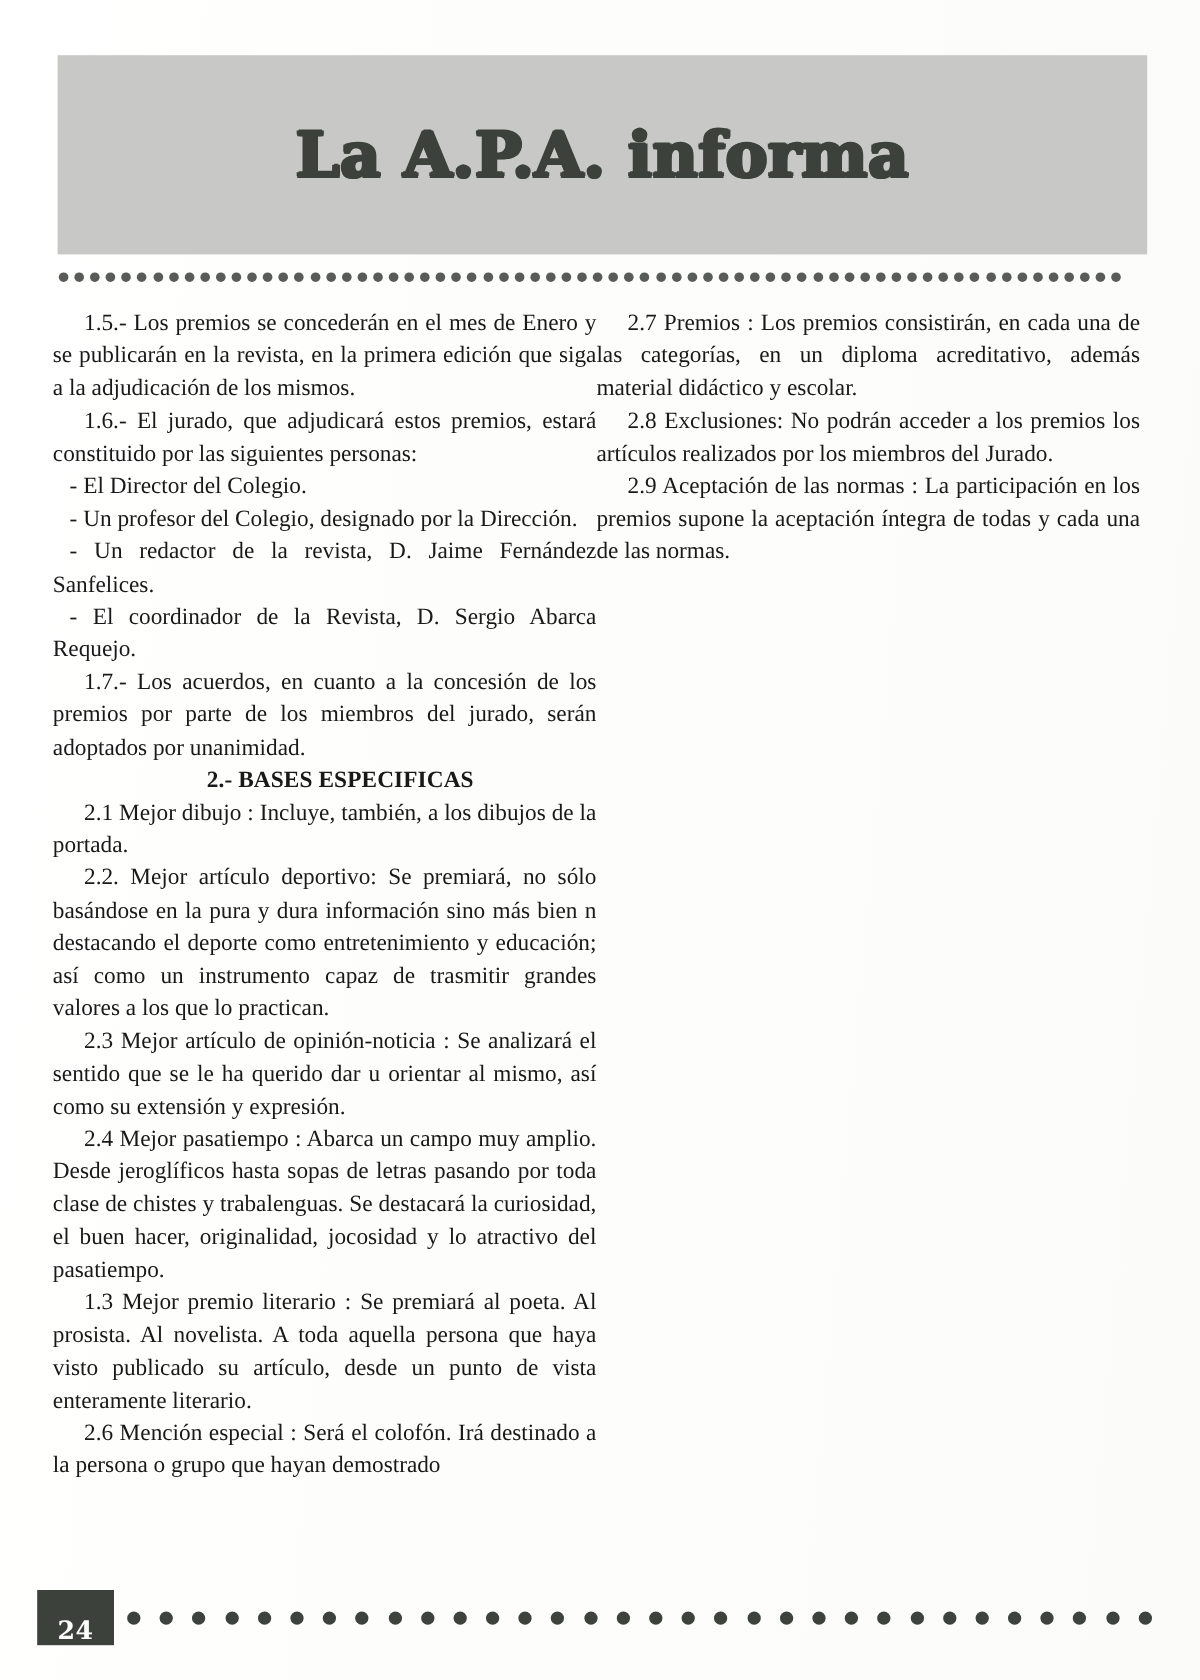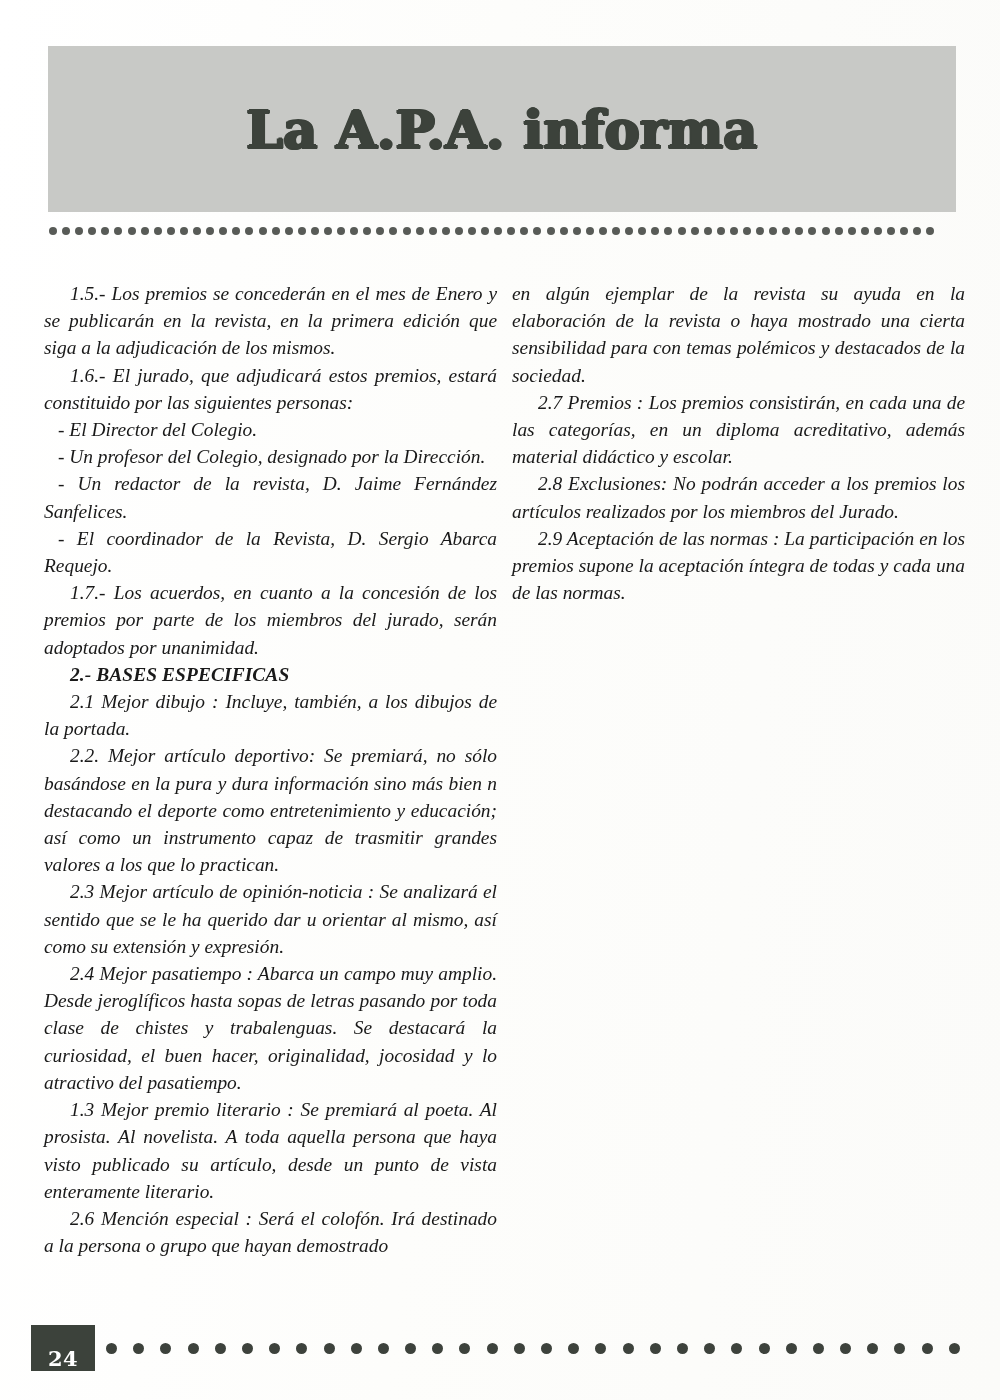--- a/index.html
+++ b/index.html
@@ -83,25 +83,23 @@
     height: 8px;
     border-radius: 50%;
     background: #585b57;
     flex: 0 0 auto;
   }
 
   
   .columns {
     position: absolute;
     left: 44px;
-    top: 280px;
+    top: 256px;
     width: 916px;
     display: flex;
-    gap: 15px;
-    font-style: italic;
   }
   .col {
     width: 453px;
     flex: 0 0 auto;
   }
   .col p {
     margin: 0;
     font-size: 19.4px;
     line-height: 27.2px;
     text-align: justify;
@@ -109,21 +107,21 @@
     color: #191919;
     -webkit-font-smoothing: antialiased;
   }
   
   .col p.dash {
     text-indent: 14px;
   }
   .col p.heading {
     font-weight: 700;
     text-indent: 26px;
-    text-align: left;
+    text-align: center;
     letter-spacing: 0.1px;
   }
   .col p.flush {
     text-indent: 0;
   }
 
   
   .page-number-box {
     position: absolute;
     left: 31px;
@@ -253,21 +251,20 @@
         <p>1.7.- Los acuerdos, en cuanto a la concesión de los premios por parte de los miembros del jurado, serán adoptados por unanimidad.</p>
         <p class="heading">2.- BASES ESPECIFICAS</p>
         <p>2.1 Mejor dibujo :  Incluye, también, a los dibujos de la portada.</p>
         <p>2.2. Mejor artículo deportivo:  Se premiará, no sólo basándose en la pura y dura información sino más bien n destacando el deporte como entretenimiento y educación; así como un instrumento capaz  de trasmitir grandes valores a los que lo practican.</p>
         <p>2.3 Mejor artículo de opinión-noticia : Se analizará el sentido que se le ha querido dar  u orientar al mismo, así como su extensión y expresión.</p>
         <p>2.4 Mejor pasatiempo :  Abarca un campo muy amplio. Desde jeroglíficos hasta  sopas de  letras pasando por toda clase de chistes y trabalenguas. Se destacará la curiosidad, el buen hacer, originalidad, jocosidad y lo atractivo del pasatiempo.</p>
         <p>1.3 Mejor premio literario :  Se premiará al poeta. Al prosista. Al novelista. A toda aquella persona que haya visto publicado su artículo, desde un punto de vista enteramente literario.</p>
         <p>2.6 Mención especial :  Será el colofón. Irá destinado a la persona o grupo que hayan demostrado</p>
       </div>
     <div class="col" id="right-col">
-        <p class="flush">en algún ejemplar de la revista su ayuda en la elaboración de la revista  o haya mostrado una cierta sensibilidad para con temas polémicos y destacados de la sociedad.</p>
         <p>2.7 Premios :  Los premios consistirán, en cada una de las categorías, en un diploma acreditativo, además material didáctico y escolar.</p>
         <p>2.8 Exclusiones:  No podrán acceder a  los premios los artículos realizados por los miembros del Jurado.</p>
         <p>2.9 Aceptación de las normas :  La participación en los premios supone la aceptación íntegra de todas y cada una de las normas.</p>
       </div>
   </div>
 
   <div class="page-number-box">
     <span>24</span>
   </div>
   <div class="dot-rule-bottom">

